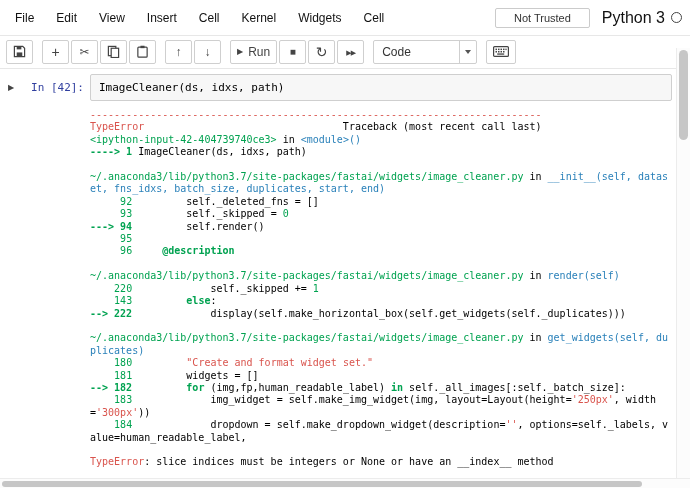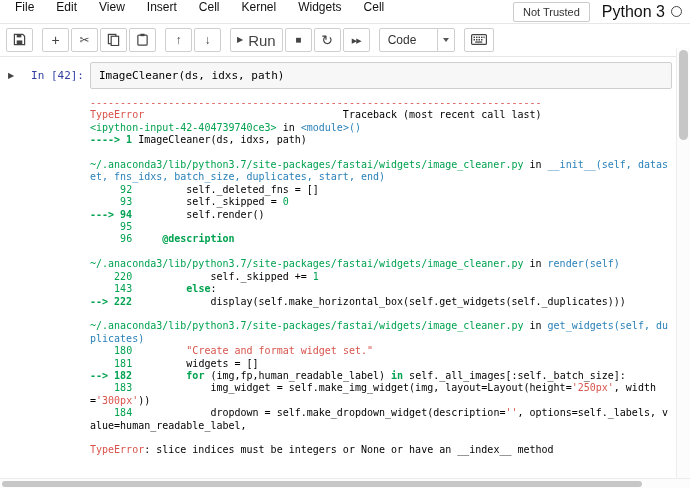--- a/index.html
+++ b/index.html
@@ -6,31 +6,31 @@
   html,body { width: 690px; height: 488px; }
   body {
     font-family: "Liberation Sans", sans-serif;
     background: #fff;
     overflow: hidden;
     position: relative;
     color: #111;
   }
   
   .menubar {
-    display: flex; 
-    height: 24px; padding: 0 8px 0 4px;
+    display: flex; align-items: center;
+    height: 36px; padding: 0 8px 0 4px;
     border-bottom: 1px solid #e7e7e7; background: #fff;
   }
   .menu-items { display: flex; }
   .menu-item { font-size: 12px; padding: 0 11px; cursor: pointer; white-space: nowrap; }
   .menu-right { margin-left: auto; display: flex; align-items: center; gap: 12px; }
   .not-trusted {
     font-family: inherit; font-size: 11px; color: #333;
     background: #fff; border: 1px solid #cbcbcb; border-radius: 2px;
-    padding: 3px 9px; cursor: default;
+    padding: 3px 18px; cursor: default;
   }
   .kernel { display: flex; align-items: center; gap: 6px; font-size: 16px; }
   .kernel-circle { width: 11px; height: 11px; border: 1px solid #444; border-radius: 50%; display: inline-block; }
   
   .toolbar {
     display: flex; align-items: center;
     padding: 4px 6px; border-bottom: 1px solid #e7e7e7; background: #fff;
   }
   .btn-group { display: flex; gap: 2px; margin-right: 9px; }
   .tbtn {
@@ -41,23 +41,23 @@
     color: #444; font-size: 12px; padding: 0 6px; cursor: pointer;
   }
   .gi { color: #444; line-height: 1; }
   .gi-add { font-size: 14px; }
   .gi-cut { font-size: 12px; }
   .gi-arrow { font-size: 12px; }
   .gi-run { font-size: 8px; }
   .gi-stop { font-size: 10px; }
   .gi-restart { font-size: 14px; }
   .gi-ff { font-size: 7px; letter-spacing: -1px; }
-  .run-label { font-size: 15px; }
+  .run-label { font-size: 12px; }
   .cell-type {
-    display: flex; align-items: stretch; height: 24px; width: 76px;
+    display: flex; align-items: stretch; height: 24px; width: 104px;
     border: 1px solid #cfcfcf; border-radius: 2px; background: #fff;
     font-size: 12px; color: #333; cursor: pointer;
   }
   .ct-label { flex: 1; display: flex; align-items: center; padding-left: 8px; }
   .ct-arrow { width: 17px; border-left: 1px solid #cfcfcf; display: flex; align-items: center; justify-content: center; }
   .tri { width: 0; height: 0; border-left: 3.5px solid transparent; border-right: 3.5px solid transparent; border-top: 4.5px solid #555; }
   
   .notebook { padding-top: 5px; }
   .cell { display: flex; padding-right: 18px; }
   .prompt-col { width: 90px; position: relative; flex: none; }

